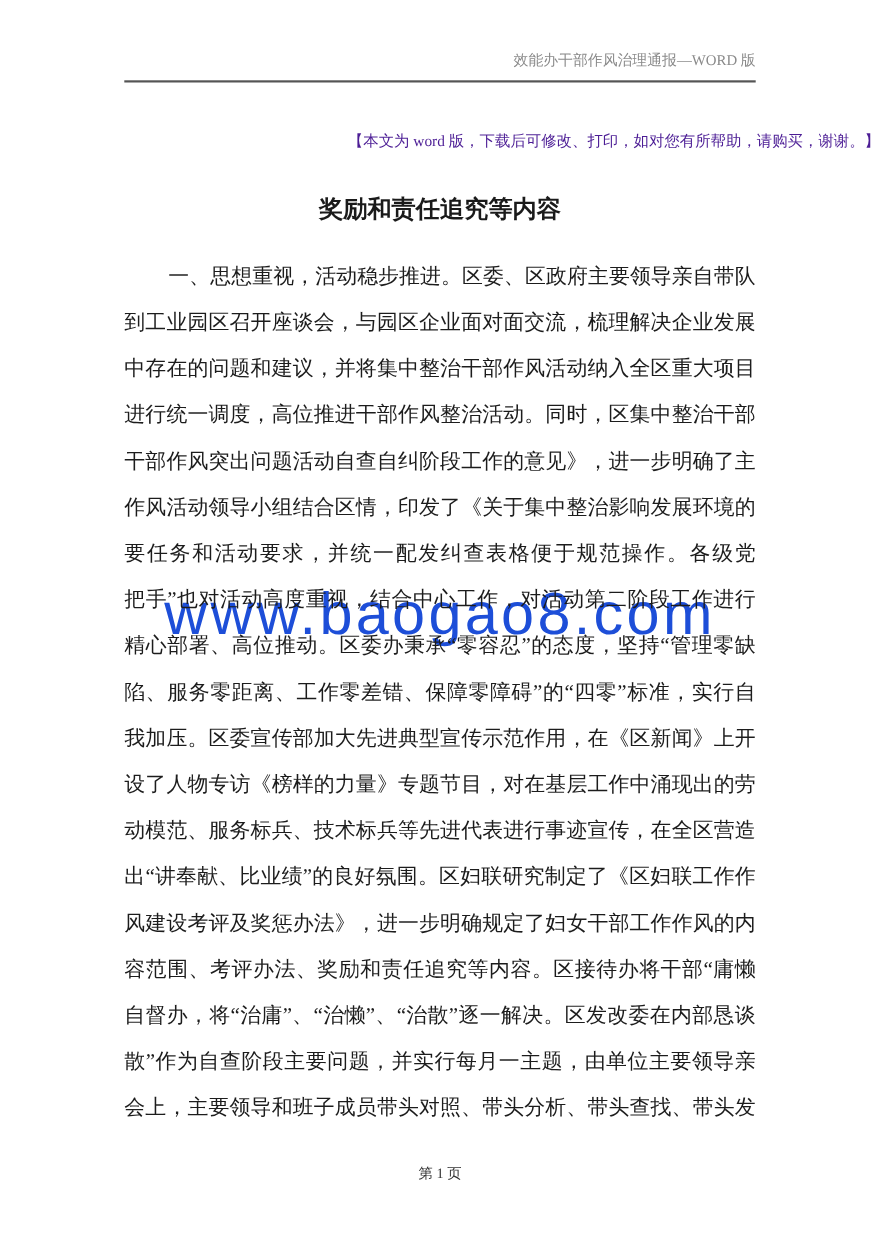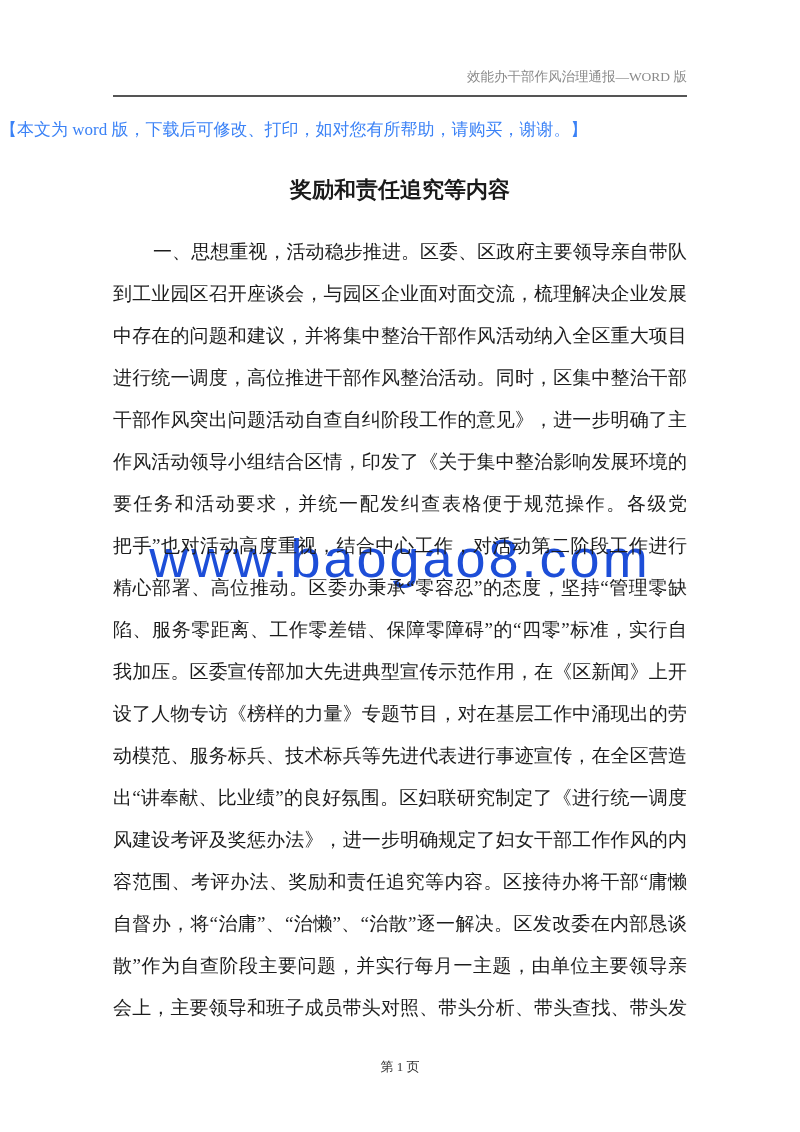--- a/index.html
+++ b/index.html
@@ -16,30 +16,29 @@
     left: 113px;
     top: 45px;
     width: 574px;
     text-align: right;
     color: #8a8a8a;
     font-size: 13.5px;
     line-height: 20px;
     padding-bottom: 8px;
     border-bottom: 2px solid #555555;
     z-index: 2;
-    margin-top: 22px;
   }
   .notice {
     position: absolute;
     left: 0;
     top: 118px;
     width: 100%;
-    text-align: left;
-    color: #3b82f6;
-    font-size: 17px;
+    text-align: right;
+    color: #4c1d95;
+    font-size: 14px;
     line-height: 24px;
     z-index: 2;
   }
   .doc-title {
     position: absolute;
     left: 0;
     top: 175px;
     width: 100%;
     text-align: center;
     font-size: 22px;
@@ -110,21 +109,21 @@
     <div class="body-line">进行统一调度，高位推进干部作风整治活动。同时，区集中整治干部</div>
     <div class="body-line">干部作风突出问题活动自查自纠阶段工作的意见》，进一步明确了主</div>
     <div class="body-line">作风活动领导小组结合区情，印发了《关于集中整治影响发展环境的</div>
     <div class="body-line">要任务和活动要求，并统一配发纠查表格便于规范操作。各级党政“一</div>
     <div class="body-line">把手”也对活动高度重视，结合中心工作，对活动第二阶段工作进行</div>
     <div class="body-line">精心部署、高位推动。区委办秉承“零容忍”的态度，坚持“管理零缺</div>
     <div class="body-line">陷、服务零距离、工作零差错、保障零障碍”的“四零”标准，实行自</div>
     <div class="body-line">我加压。区委宣传部加大先进典型宣传示范作用，在《区新闻》上开</div>
     <div class="body-line">设了人物专访《榜样的力量》专题节目，对在基层工作中涌现出的劳</div>
     <div class="body-line">动模范、服务标兵、技术标兵等先进代表进行事迹宣传，在全区营造</div>
-    <div class="body-line">出“讲奉献、比业绩”的良好氛围。区妇联研究制定了《进行统一调度</div>
+    <div class="body-line">出“讲奉献、比业绩”的良好氛围。区妇联研究制定了《区妇联工作作</div>
     <div class="body-line">风建设考评及奖惩办法》，进一步明确规定了妇女干部工作作风的内</div>
     <div class="body-line">容范围、考评办法、奖励和责任追究等内容。区接待办将干部“庸懒</div>
     <div class="body-line">自督办，将“治庸”、“治懒”、“治散”逐一解决。区发改委在内部恳谈</div>
     <div class="body-line">散”作为自查阶段主要问题，并实行每月一主题，由单位主要领导亲</div>
     <div class="body-line">会上，主要领导和班子成员带头对照、带头分析、带头查找、带头发</div>
   </div>
 
   <div class="footer">
     <span>第 1 页</span>
   </div>

